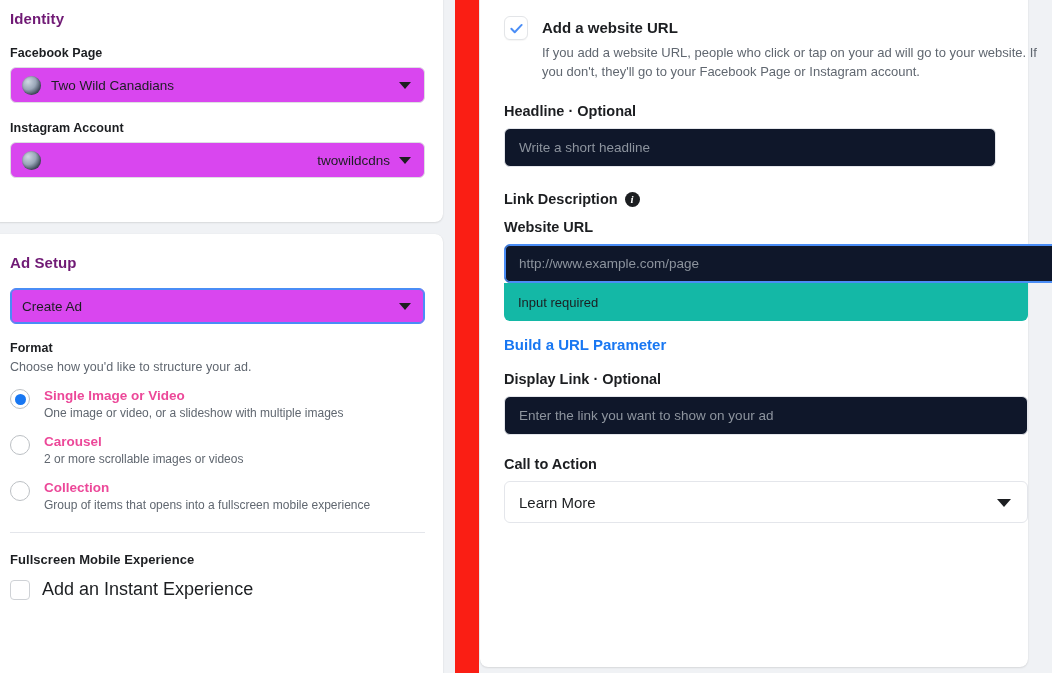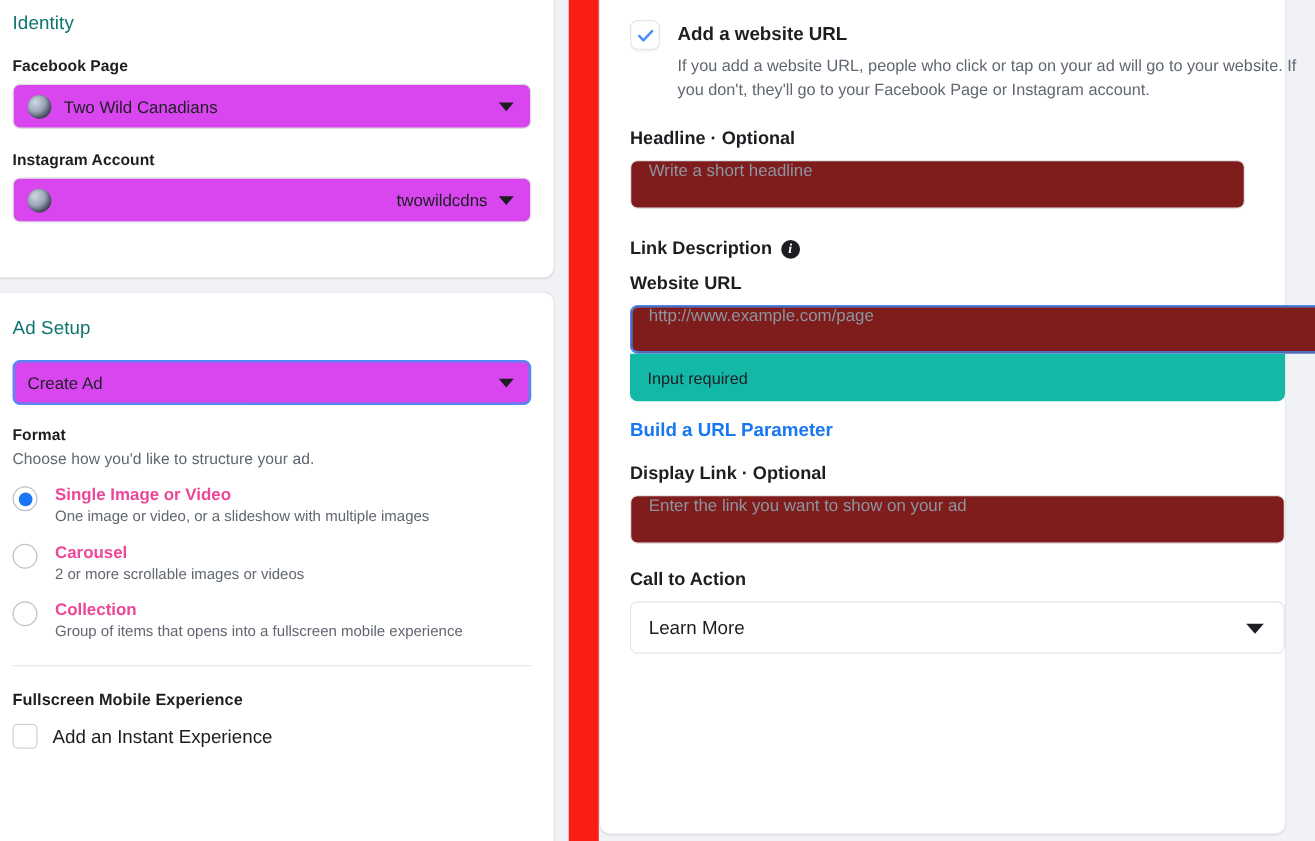--- a/index.html
+++ b/index.html
@@ -26,21 +26,21 @@
     width: 451px; height: 232px;
     padding: 20px 0 0 0;
   }
   .card-adsetup {
     position: absolute; left: -8px; top: 234px;
     width: 451px; height: 460px;
   }
   .inner { padding-left: 18px; padding-right: 18px; }
 
   .section-title {
-    font-size: 15px; font-weight: normal; color: #0f766e;
+    font-size: 15px; font-weight: bold; color: #701a75;
     letter-spacing: .1px;
   }
   .field-label {
     font-size: 12.5px; font-weight: bold; color: #1c1e21;
     letter-spacing: .05px;
   }
   .helper-text {
     font-size: 12.5px; color: #606770; letter-spacing: .05px;
   }
 
@@ -90,21 +90,21 @@
   .radio-sub  { font-size: 12px; color: #606770; margin-top: 3px; }
 
   .divider { height: 1px; background: #e4e6eb; margin: 20px 0 0 0; }
 
   .cb-row { display: flex; align-items: center; margin-top: 12px; }
   .cb-box {
     width: 20px; height: 20px; border-radius: 4px;
     border: 1px solid #cfd2d6; background: #fff;
     flex: 0 0 auto; margin-right: 12px;
   }
-  .cb-label { font-size: 15px; color: #1c1e21; }
+  .cb-label { font-size: 18px; color: #1c1e21; }
 
   
   .red-strip {
     position: absolute; left: 455px; top: 0;
     width: 24px; height: 673px;
     background: #fa1e14;
   }
 
   
   .right-card {
@@ -137,21 +137,21 @@
     display: inline-flex; align-items: center; justify-content: center;
     width: 15px; height: 15px; border-radius: 50%;
     background: #1c1e21; color: #fff;
     font-size: 11px; font-weight: bold; font-style: italic;
     margin-left: 7px; font-family: "Liberation Serif", serif;
     line-height: 1;
   }
 
   .text-input {
     height: 39px; border: 1px solid #e4e6eb; border-radius: 6px;
-    background: #7f1d1d; display: flex; 
+    background: #0f172a; display: flex; align-items: center;
     padding: 0 14px; font-size: 13.5px; color: #8d949e;
   }
   .text-input.focused {
     border: 1px solid #4a8df6;
     box-shadow: 0 0 0 1px #4a8df6 inset;
   }
   .notice {
     background: #14b8a6; border-radius: 0 0 6px 6px;
     height: 38px; display: flex; align-items: center;
     padding: 0 14px; font-size: 13px; color: #1c1e21;

